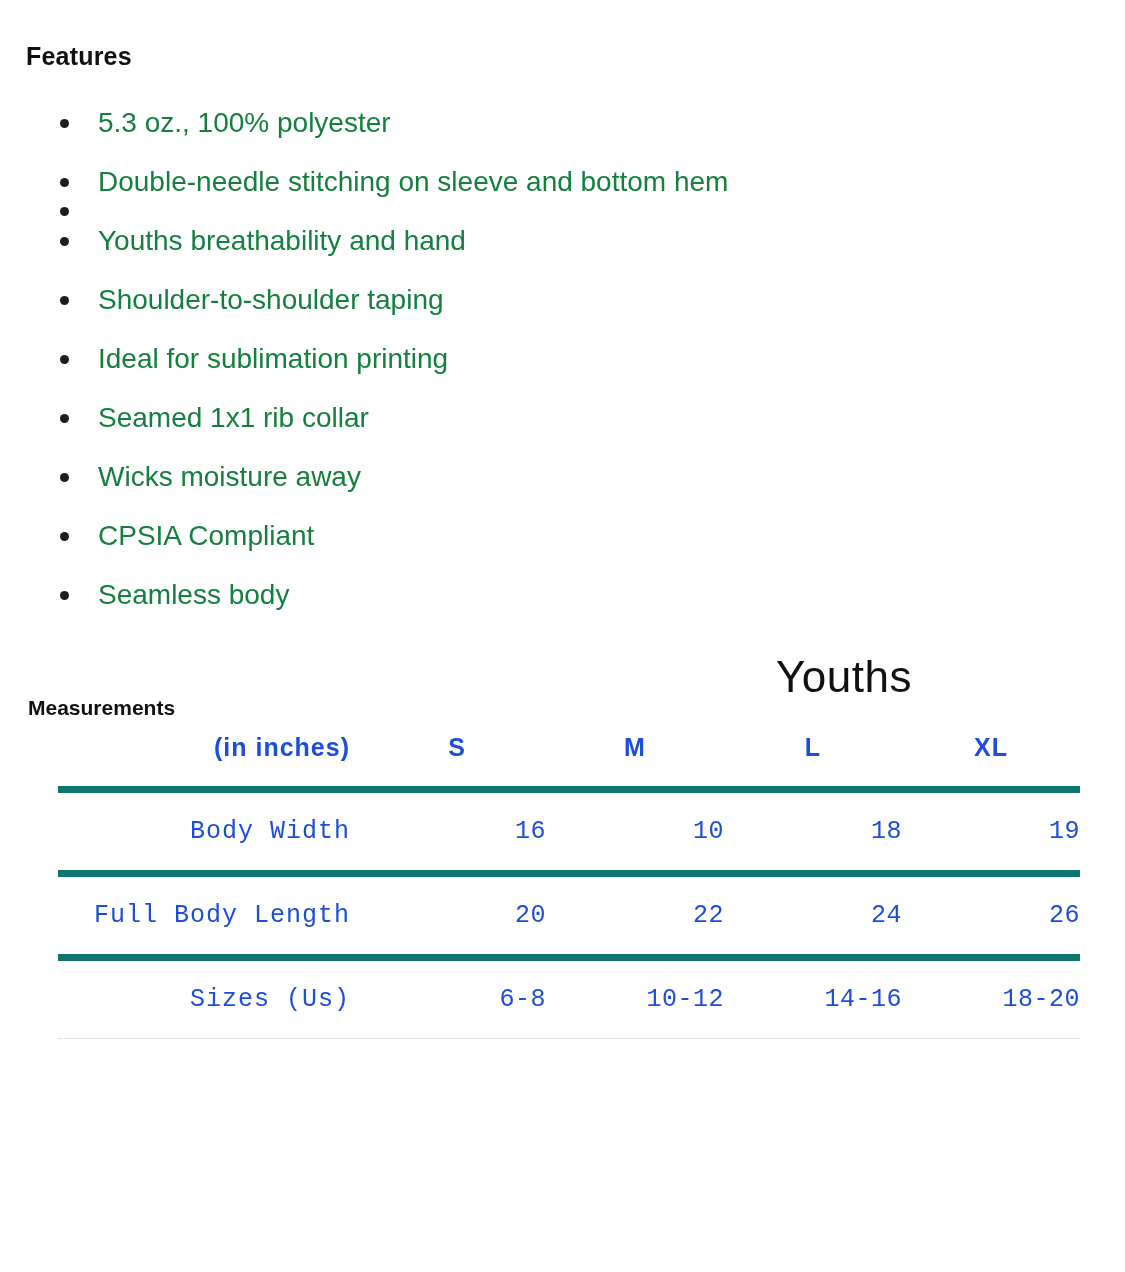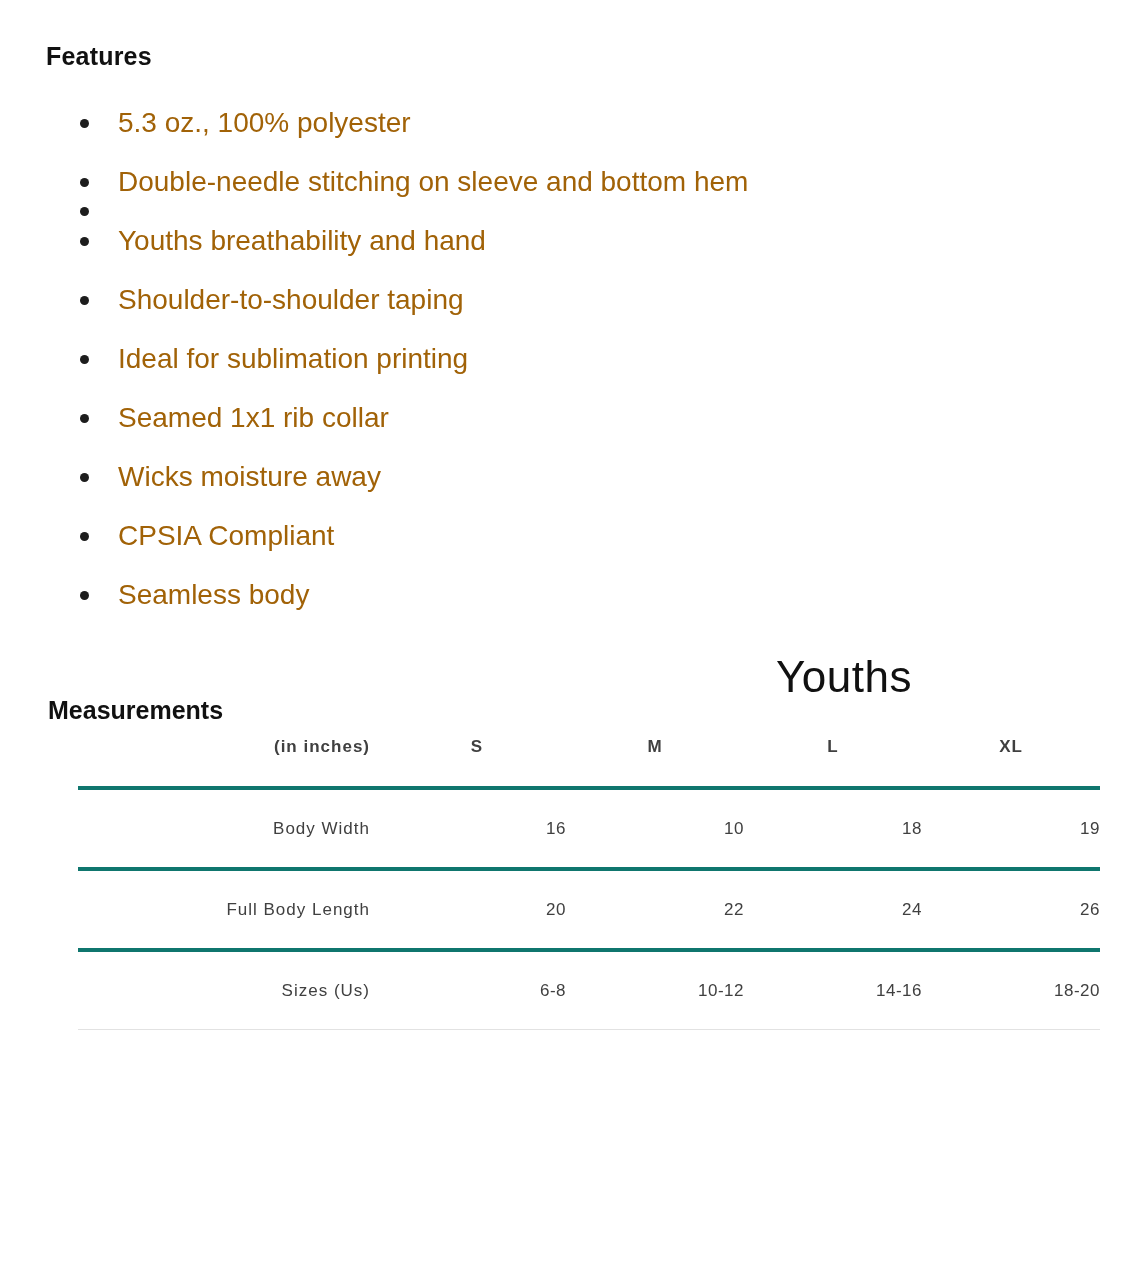--- a/index.html
+++ b/index.html
@@ -12,41 +12,41 @@
     height: 1272px;
     font-family: "Liberation Sans", sans-serif;
     color: #1a1a1a;
     overflow: hidden;
   }
   .page {
     position: relative;
     width: 948px;
     height: 1272px;
     box-sizing: border-box;
-    padding: 42px 36px 0 46px;
+    padding: 42px 36px 0 26px;
   }
 
   
   .features-title {
     font-size: 25px;
     font-weight: bold;
     letter-spacing: 0.2px;
     margin: 0 0 22px 0;
     color: #111;
   }
   ul.features-list {
     list-style: none;
     margin: 0;
     padding: 0;
   }
   ul.features-list li {
     position: relative;
     font-size: 28px;
     line-height: 59px;
-    color: #a16207;
+    color: #15803d;
     padding-left: 72px;
     white-space: nowrap;
   }
   ul.features-list li .bullet {
     position: absolute;
     left: 34px;
     top: 50%;
     width: 9px;
     height: 9px;
     margin-top: -4px;
@@ -57,21 +57,21 @@
 
   
   .measure-wrap {
     position: relative;
     margin-top: 28px;
   }
   .measure-title {
     position: absolute;
     left: 2px;
     top: 44px;
-    font-size: 25px;
+    font-size: 21px;
     font-weight: bold;
     color: #111;
   }
   .table-heading {
     text-align: right;
     font-size: 44px;
     font-weight: normal;
     color: #111;
     margin: 0 0 14px 0;
     padding-left: 110px;
@@ -82,22 +82,22 @@
     width: 1022px;
     margin-left: 32px;
     border-collapse: collapse;
     table-layout: fixed;
   }
   table.size-table col.label-col { width: 310px; }
   table.size-table col.val-col { width: 178px; }
 
   table.size-table th,
   table.size-table td {
-    font-size: 17px;
-    color: #404040;
+    font-size: 25px;
+    color: #1d4ed8;
     padding: 0;
     height: 77px;
     vertical-align: middle;
     font-weight: normal;
   }
   table.size-table thead th {
     font-weight: bold;
     letter-spacing: 1px;
     height: 62px;
     padding-bottom: 8px;
@@ -109,21 +109,22 @@
     letter-spacing: 1px;
   }
   table.size-table thead th.valhead {
     text-align: center;
   }
   table.size-table td {
     text-align: right;
     letter-spacing: 0.5px;
   }
   table.size-table tbody tr {
-    border-top: 4px solid #0f766e;
+    border-top: 7px solid #0f766e;
+    font-family: Liberation Mono, monospace;
   }
   table.size-table tbody tr:last-child {
     border-bottom: 1px solid #e2e2e2;
   }
 </style>
 </head>
 <body>
 
 <div class="page">
 

